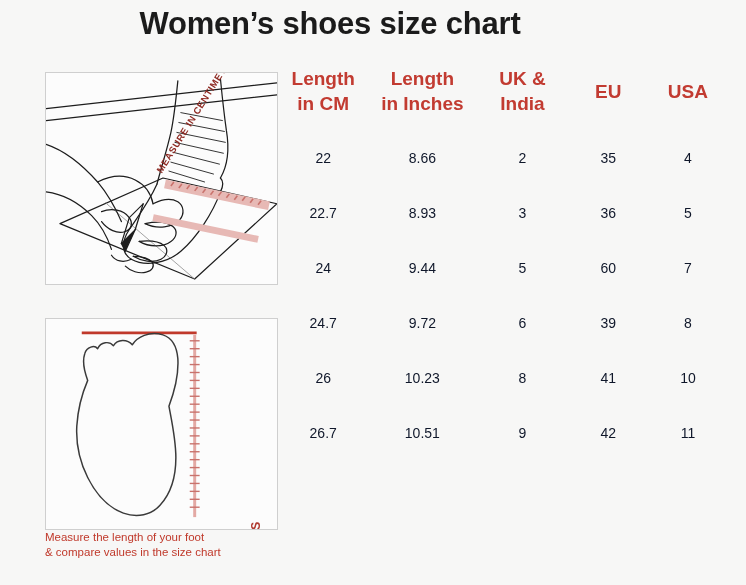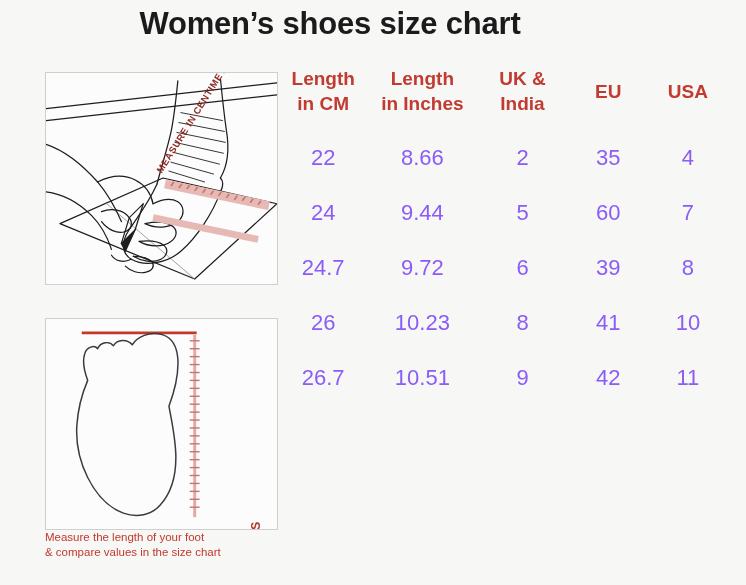--- a/index.html
+++ b/index.html
@@ -110,23 +110,23 @@
   #size-table th {
     font-size: 19px;
     font-weight: 600;
     color: #c23b31;
     line-height: 25px;
     padding: 0 0 14px 0;
     vertical-align: middle;
     text-align: center;
   }
   #size-table td {
-    font-size: 22px;
+    font-size: 14px;
     font-weight: 400;
-    color: #8b5cf6;
+    color: #0f172a;
     text-align: center;
     height: 55px;
     padding: 0;
     vertical-align: middle;
   }
   .col-cm   { width: 88px; }
   .col-in   { width: 105px; }
   .col-uk   { width: 90px; }
   .col-eu   { width: 77px; }
   .col-usa  { width: 78px; }
@@ -299,20 +299,27 @@
   </thead>
   <tbody id="size-table-body">
       <tr>
         <td>22</td>
         <td>8.66</td>
         <td>2</td>
         <td>35</td>
         <td>4</td>
       </tr>
       <tr>
+        <td>22.7</td>
+        <td>8.93</td>
+        <td>3</td>
+        <td>36</td>
+        <td>5</td>
+      </tr>
+      <tr>
         <td>24</td>
         <td>9.44</td>
         <td>5</td>
         <td>60</td>
         <td>7</td>
       </tr>
       <tr>
         <td>24.7</td>
         <td>9.72</td>
         <td>6</td>

